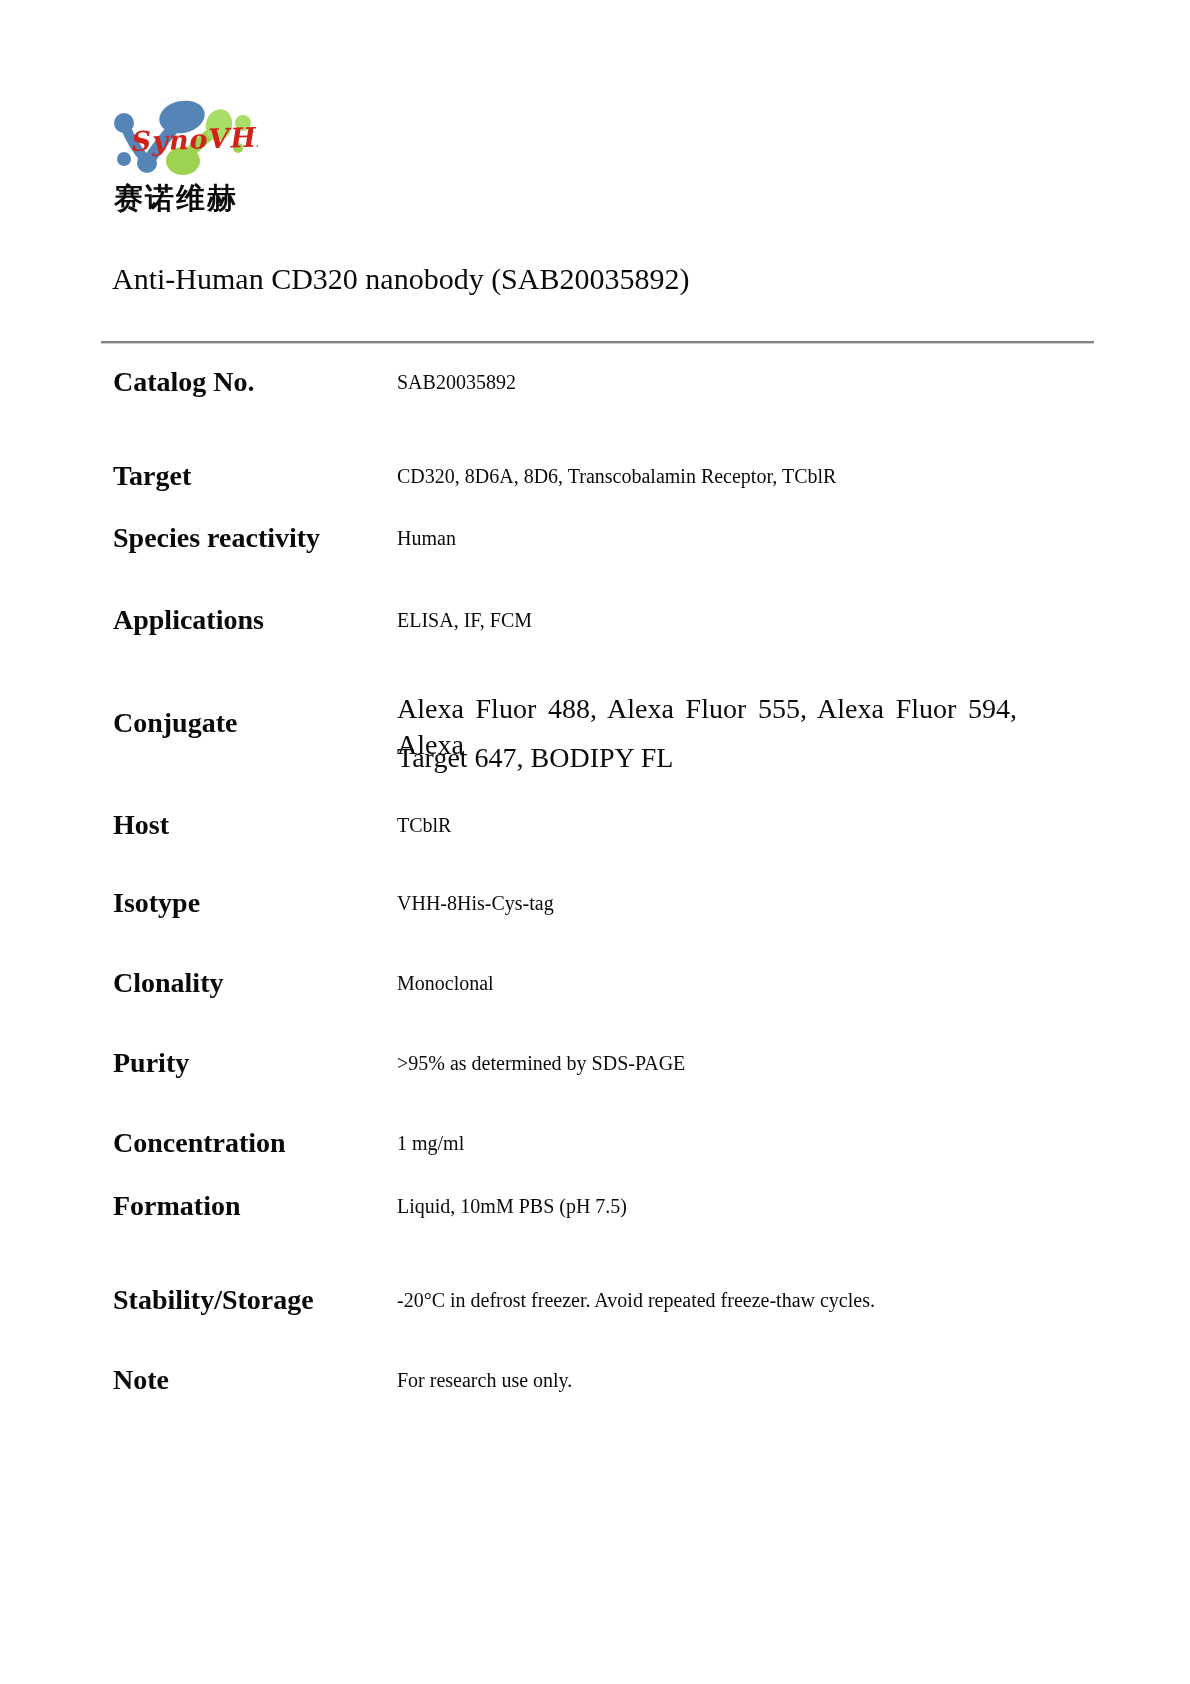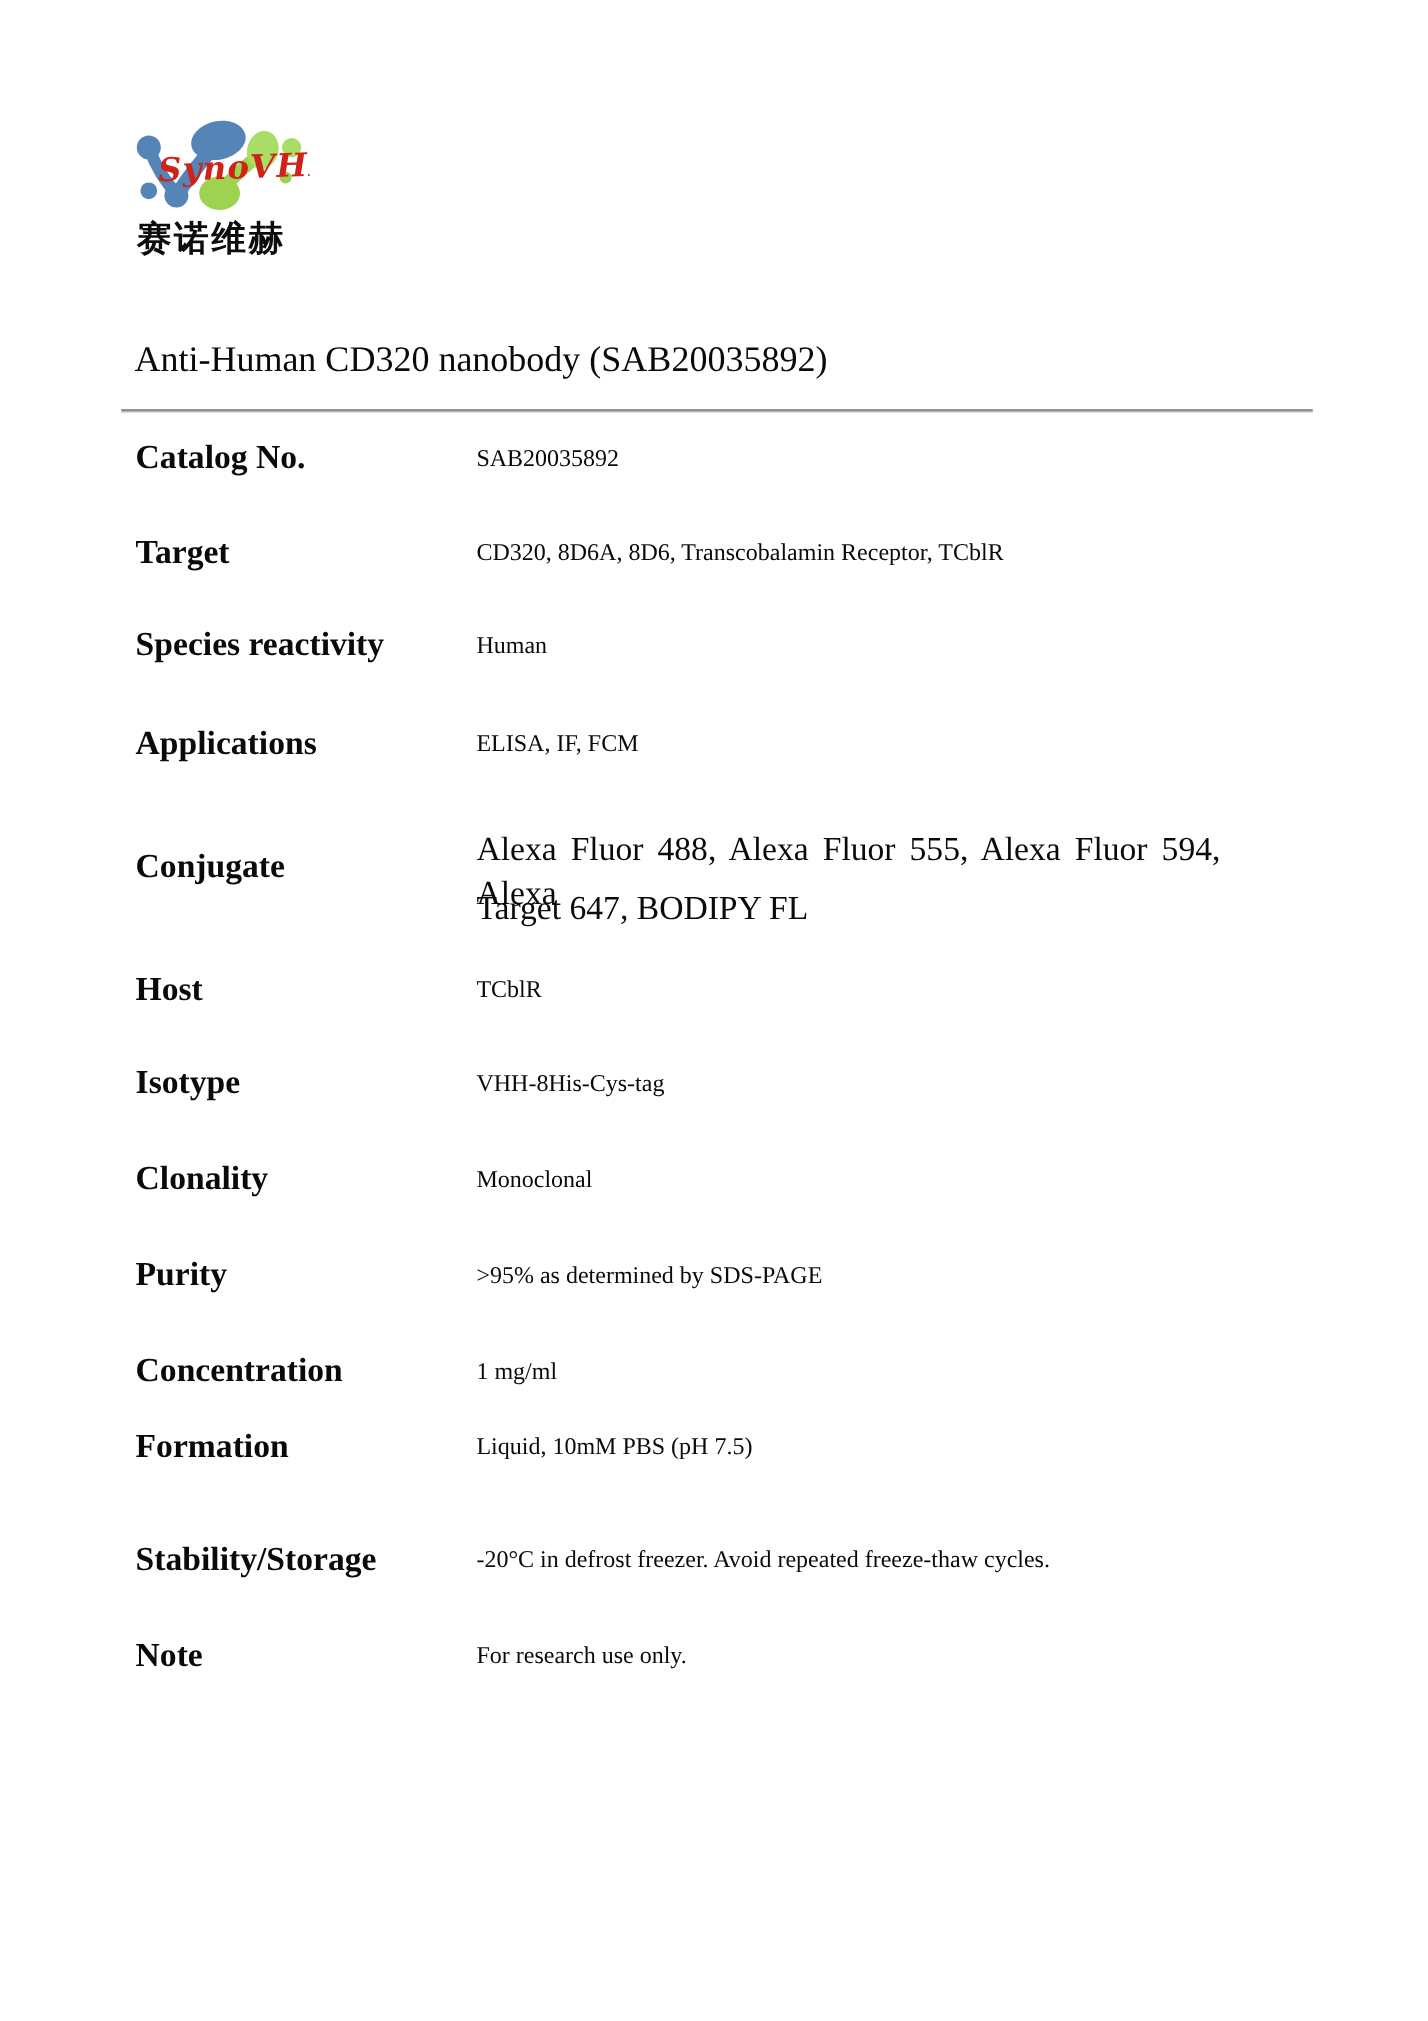--- a/index.html
+++ b/index.html
@@ -12,21 +12,21 @@
     overflow:hidden;
   }
   .logo{position:absolute;left:98px;top:90px;width:160px;height:92px;}
   .brand-cn{
     position:absolute;left:114px;top:179px;
     font-family:Liberation Mono, monospace;
     font-size:29px;font-weight:bold;letter-spacing:2px;color:#0c0c0c;
   }
   .doc-title{
     position:absolute;left:112px;top:260px;
-    font-size:30px;line-height:38px;color:#0a0a0a;white-space:nowrap;margin-top:21px;
+    font-size:30px;line-height:38px;color:#0a0a0a;white-space:nowrap;
   }
   .divider{
     position:absolute;left:101px;top:341px;width:993px;height:0;
     border-top:2px solid #838383;border-bottom:1px solid #cfcfcf;
   }
   .spec-row{position:absolute;left:0;top:0;width:1190px;height:40px;}
   .spec-label{
     position:absolute;left:113px;top:0;
     font-size:28px;line-height:36px;font-weight:bold;white-space:nowrap;color:#0a0a0a;
   }
@@ -74,21 +74,21 @@
 
   <div class="divider"></div>
 
   <div>
 
     <div class="spec-row" style="top:364px;">
       <span class="spec-label">Catalog No.</span>
       <span class="spec-value">SAB20035892</span>
     </div>
 
-    <div class="spec-row" style="top:443px;">
+    <div class="spec-row" style="top:458px;">
       <span class="spec-label">Target</span>
       <span class="spec-value">CD320, 8D6A, 8D6, Transcobalamin Receptor, TCblR</span>
     </div>
 
     <div class="spec-row" style="top:520px;">
       <span class="spec-label">Species reactivity</span>
       <span class="spec-value">Human</span>
     </div>
 
     <div class="spec-row" style="top:602px;">

